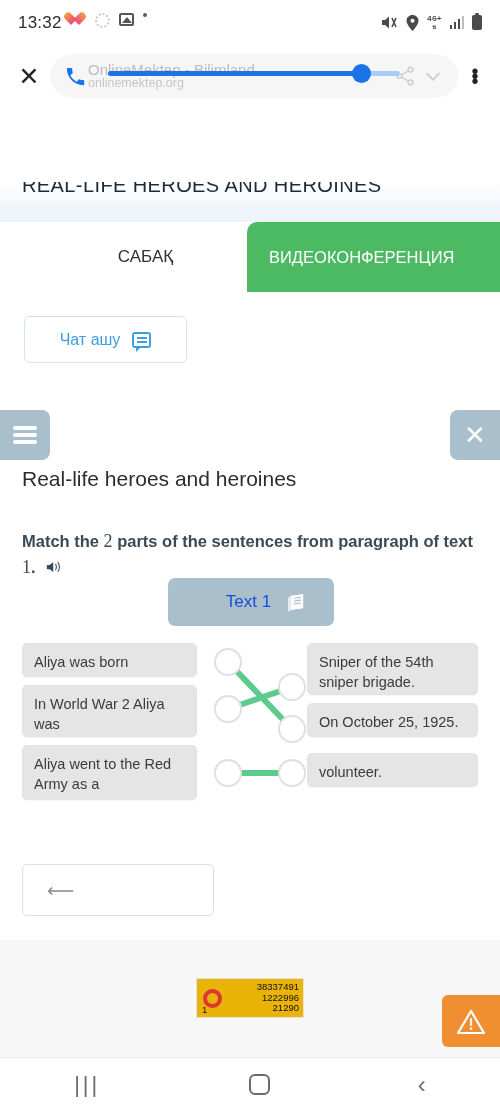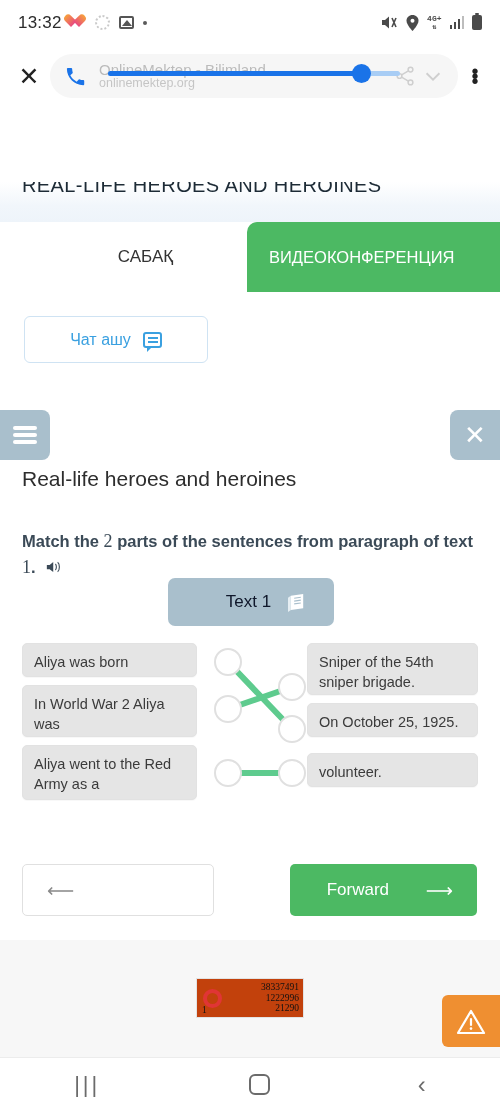--- a/index.html
+++ b/index.html
@@ -10,21 +10,21 @@
     overflow: hidden;
   }
   #page { position: relative; width: 500px; height: 1111px; background:#fff; }
 
   
   .statusbar {
     position:absolute; top:0; left:0; width:500px; height:45px;
     display:flex; align-items:center; justify-content:space-between;
     padding:0 18px; background:#ffffff;
   }
-  .sb-left { display:flex; align-items:center; gap:9px; }
+  .sb-left { display:flex; align-items:flex-start; gap:9px; }
   .sb-time { font-size:17px; color:#2b2b2b; letter-spacing:.2px; }
   .sb-right { display:flex; align-items:center; gap:8px;font-family:Liberation Mono, monospace; }
   .ic-heart { width:15px; height:15px; position:relative; }
   .ic-heart:before, .ic-heart:after{
     content:""; position:absolute; width:8px; height:12px; border-radius:8px 8px 0 0;
     background:linear-gradient(180deg,#f7a23b,#e8497f);
   }
   .ic-heart:before{ left:0; transform:rotate(-45deg); transform-origin:0 100%; }
   .ic-heart:after { left:0; transform:rotate(45deg);  transform-origin:100% 100%; }
   .ic-gear { width:15px; height:15px; border-radius:50%; border:2.5px dotted #c9c9c9; }
@@ -44,21 +44,21 @@
   
   .browserbar{
     position:absolute; top:45px; left:0; width:500px; height:62px;
     display:flex; align-items:center; background:#fff; padding:0 14px;
   }
   .bb-close{ width:30px; font-size:25px; color:#222; text-align:center; line-height:1; cursor:pointer;}
   .omnibox{
     flex:1; height:44px; margin:0 6px; background:#f6f6f6; border-radius:22px;
     display:flex; align-items:center; padding:0 14px; position:relative; overflow:hidden;
   }
-  .omni-txt{ margin-left:12px; opacity:.30; line-height:1.05; }
+  .omni-txt{ margin-left:1px; opacity:.30; line-height:1.05; }
   .omni-title{ font-size:15px; color:#333; white-space:nowrap; }
   .omni-url  { font-size:12.5px; color:#555; white-space:nowrap; }
   .bb-right{ display:flex; align-items:center; gap:6px; opacity:.22;}
   .bb-kebab{ width:22px; text-align:center; color:#222; font-size:20px; line-height:5px; opacity:1;}
   .bb-kebab span{ display:block; }
   
   .vol-slider{ position:absolute; left:108px; top:64px; width:292px; height:18px; }
   .vol-track{ position:absolute; top:7px; left:0; width:292px; height:5px; background:#a8cdf5; border-radius:3px;}
   .vol-fill { position:absolute; top:7px; left:0; width:254px; height:5px; background:#1a73e8; border-radius:3px;}
   .vol-thumb{ position:absolute; top:0; left:244px; width:19px; height:19px; border-radius:50%; background:#1a73e8;}
@@ -102,21 +102,21 @@
   .tab{
     position:absolute; top:0; height:70px; display:flex; align-items:center; justify-content:center;
     font-size:17px; cursor:pointer;
   }
   .tab-lesson{ left:0; width:291px; color:#333; background:#fff; }
   .tab-conf  { left:247px; width:260px; color:#fff; background:#4cb963;
                border-radius:10px 0 0 0; font-size:16.5px; justify-content:flex-start; padding-left:22px;}
 
   
   .chatbtn{
-    position:absolute; top:316px; left:24px; width:184px; height:47px;
+    position:absolute; top:316px; left:24px; width:163px; height:47px;
     border:1px solid #cfe3f3; border-radius:6px; background:#fff;
     display:flex; align-items:center; justify-content:center; gap:12px; cursor:pointer;
   }
   .chatbtn-label{ font-size:16px; color:#3aa0e0; }
   .chat-ic{ width:19px;height:16px;border:2px solid #3aa0e0;border-radius:3px;position:relative;}
   .chat-ic:before{content:"";position:absolute;left:3px;top:3px;width:10px;height:2px;background:#3aa0e0;
       box-shadow:0 4px 0 #3aa0e0;}
   .chat-ic:after{content:"";position:absolute;left:2px;bottom:-6px;width:0;height:0;
       border-left:5px solid #3aa0e0;border-bottom:5px solid transparent;}
 
@@ -137,21 +137,21 @@
     position:absolute; left:22px; top:118px; width:455px;
     font-size:16.5px; font-weight:bold; color:#3b4a57; line-height:1.45;
   }
   .ex-instr .num{ font-weight:normal; font-family:"Liberation Serif", serif; font-size:18px;}
   .spk{ display:inline-block; margin-left:6px; vertical-align:-1px; }
 
   .textbtn{
     position:absolute; left:168px; top:578px; width:166px; height:48px; background:#a9bfcc;
     border-radius:7px; display:flex; align-items:center; justify-content:center; gap:16px; cursor:pointer;
   }
-  .textbtn-label{ color:#0f172a; font-size:17px;margin-left:32px; }
+  .textbtn-label{ color:#1d4ed8; font-size:17px;margin-left:32px; }
 
   
   .match{ position:absolute; left:0; top:643px; width:500px; height:160px; }
   .mcol-l{ position:absolute; left:22px; top:0; width:175px; }
   .mcol-r{ position:absolute; left:307px; top:0; width:171px; }
   .mitem{
     border:1px solid #e2e2e2; border-radius:5px; background:#e5e5e5; color:#3b3b3b;
     font-size:14.5px; line-height:1.35; padding:9px 11px; margin-bottom:8px; cursor:pointer;
     box-shadow:0 1px 1px rgba(0,0,0,.03);
   }
@@ -171,23 +171,23 @@
   .btn-fwd{
     position:absolute; left:290px; top:0; width:187px; height:52px; background:#4cb963;
     border-radius:5px; display:flex; align-items:center; cursor:pointer;
   }
   .btn-fwd .lbl{ flex:1; text-align:center; color:#fff; font-size:17px; }
   .arrow-r{ margin-right:24px; color:#fff; font-size:19px; }
 
   
   .footer{ position:absolute; left:0; top:940px; width:500px; height:117px; background:#f7f7f7; }
   .counter{
-    position:absolute; left:196px; top:38px; width:108px; height:40px; background:#c2410c;
+    position:absolute; left:196px; top:38px; width:108px; height:40px; background:#eab308;
     border:1px solid #e3e3e3; display:flex; align-items:center; padding:0 4px;
-    font-family:Liberation Serif, serif;
+    font-family:Liberation Sans, sans-serif;
   }
   .counter .ring{ width:19px;height:19px;border-radius:50%;border:4px solid #e03535; margin-left:2px;}
   .counter .nums{ flex:1; text-align:right; font-size:9.5px; line-height:10.5px; color:#111; }
   .counter .one{ position:absolute; left:5px; bottom:2px; font-size:9.5px; color:#111;}
   .warnbtn{
     position:absolute; right:0; top:55px; width:58px; height:52px; background:#ef8f31;
     border-radius:6px 0 0 6px; display:flex; align-items:center; justify-content:center; cursor:pointer;
   }
 
   
@@ -336,24 +336,20 @@
           <circle cx="292" cy="86" r="13" fill="#fff" stroke="#e0e0e0" stroke-width="2"></circle>
           <circle cx="292" cy="130" r="13" fill="#fff" stroke="#e0e0e0" stroke-width="2"></circle>
         </g>
     </svg>
   </div>
 
   <div class="navbtns">
     <div class="btn-back">
       <span class="arrow-l">⟵</span>
     </div>
-    <div class="btn-fwd">
-      <span class="lbl">Forward</span>
-      <span class="arrow-r">⟶</span>
-    </div>
   </div>
 
   <div class="footer">
     <div class="counter">
       <span class="ring"></span>
       <span class="nums">
         <span>38337491</span><br>
         <span>1222996</span><br>
         <span>21290</span>
       </span>

